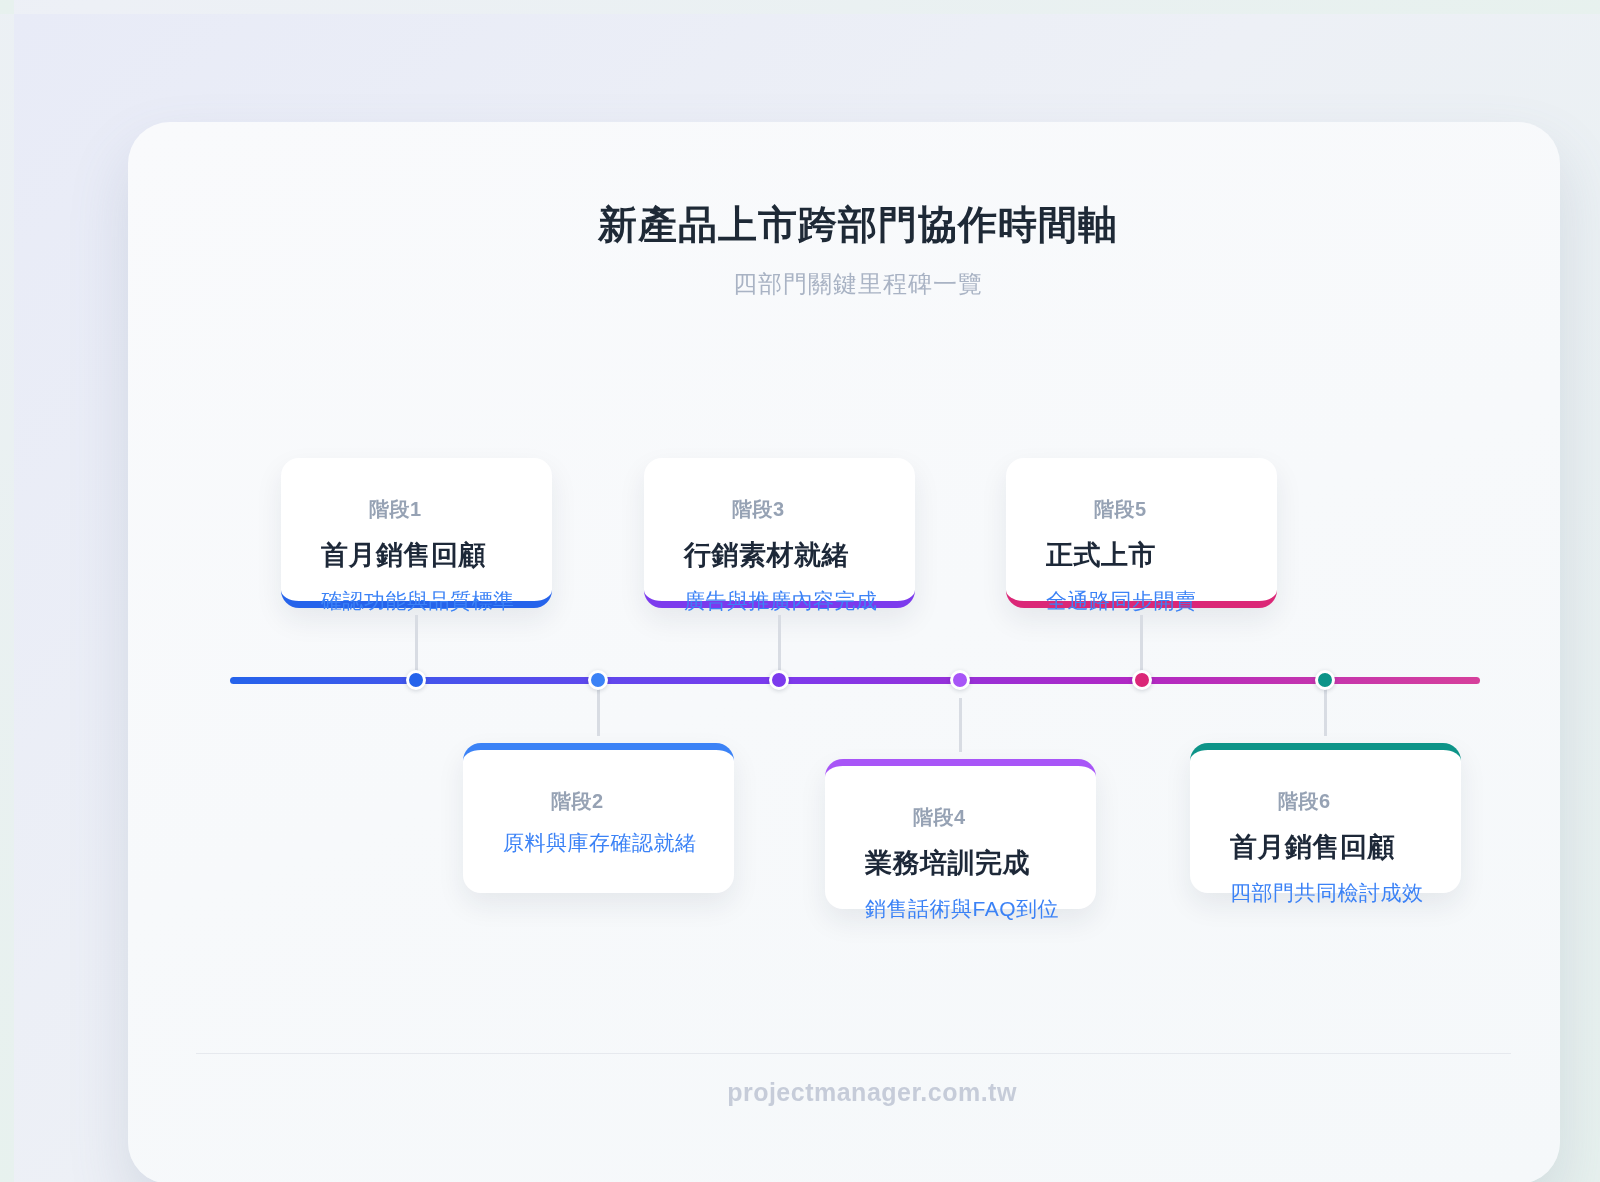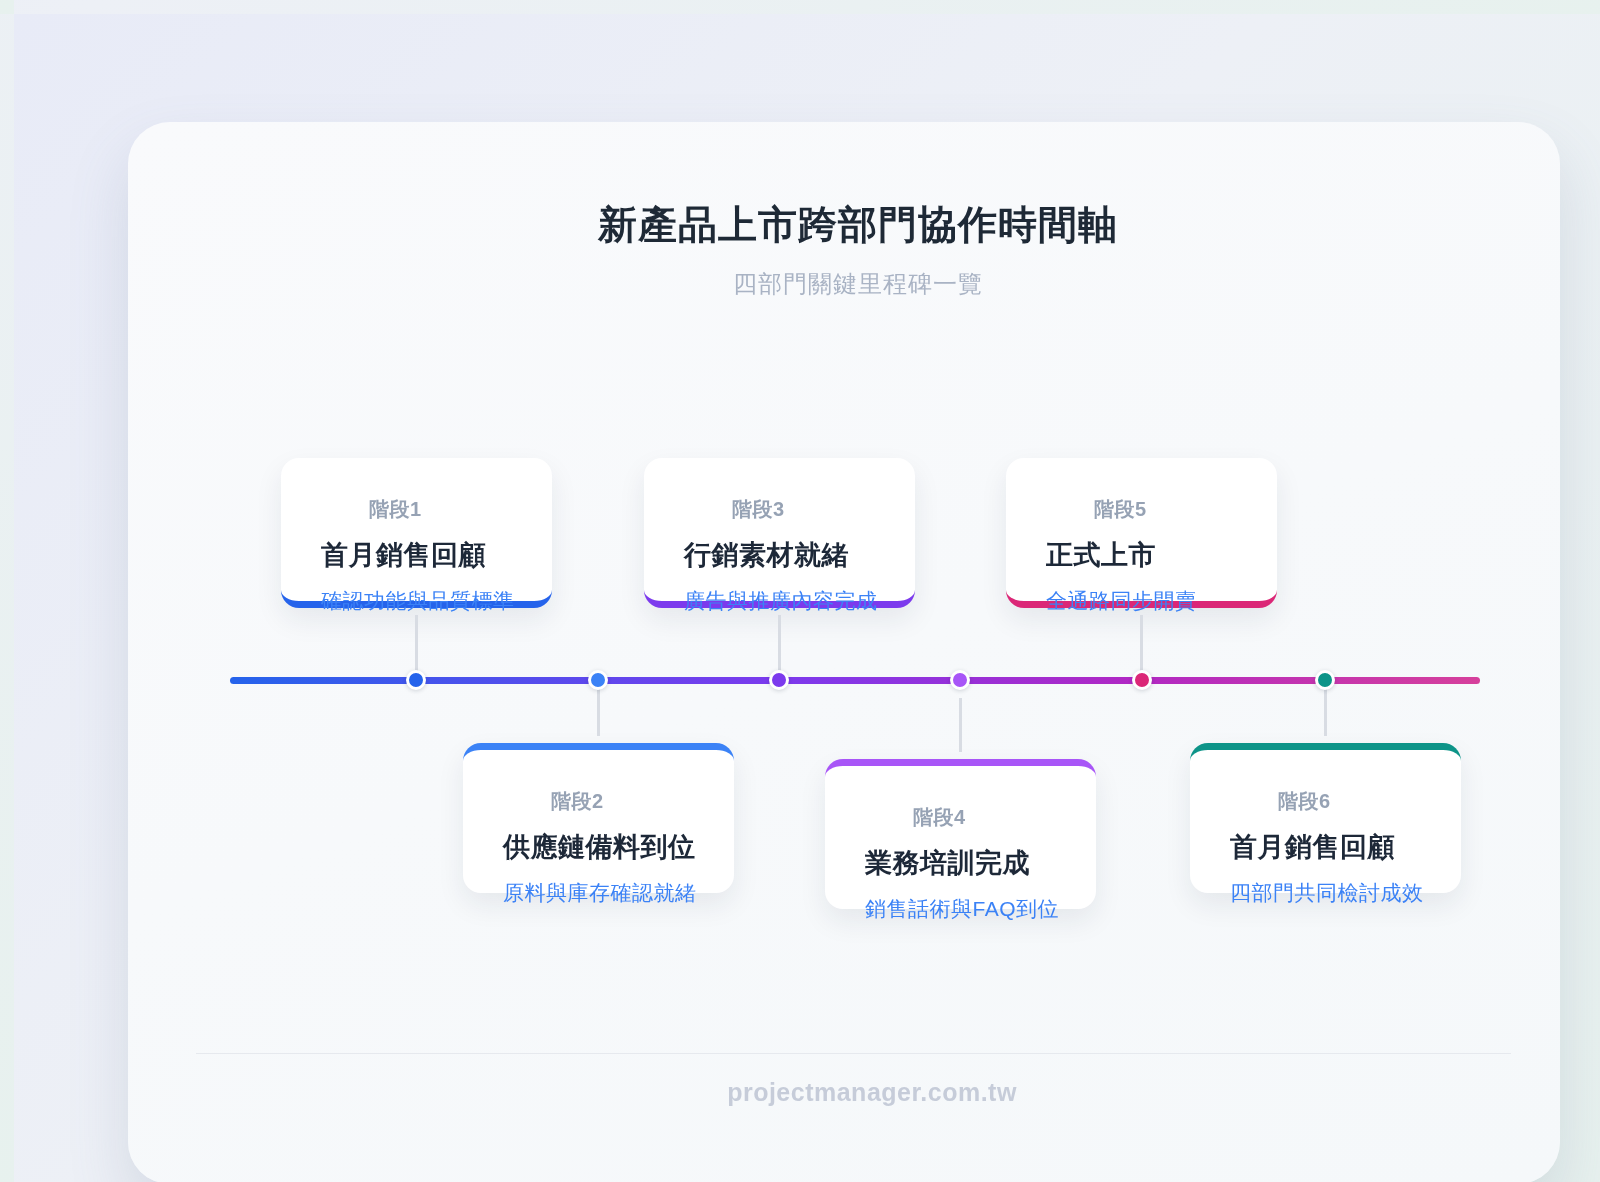--- a/index.html
+++ b/index.html
@@ -147,21 +147,20 @@
     <div id="stage-area">
         <div class="stage stage-0 above" style="--accent: #2563eb;">
     <div class="connector"></div>
     <div class="stage-label">階段1</div>
     <div class="stage-title">首月銷售回顧</div>
     <div class="stage-desc">確認功能與品質標準</div>
   </div>
         <div class="stage stage-1 below" style="--accent: #3b82f6;">
     <div class="connector"></div>
     <div class="stage-label">階段2</div>
-    <div class="stage-title">供應鏈備料到位</div>
     <div class="stage-desc">原料與庫存確認就緒</div>
   </div>
         <div class="stage stage-2 above" style="--accent: #7c3aed;">
     <div class="connector"></div>
     <div class="stage-label">階段3</div>
     <div class="stage-title">行銷素材就緒</div>
     <div class="stage-desc">廣告與推廣內容完成</div>
   </div>
         <div class="stage stage-3 below" style="--accent: #a855f7;">
     <div class="connector"></div>

